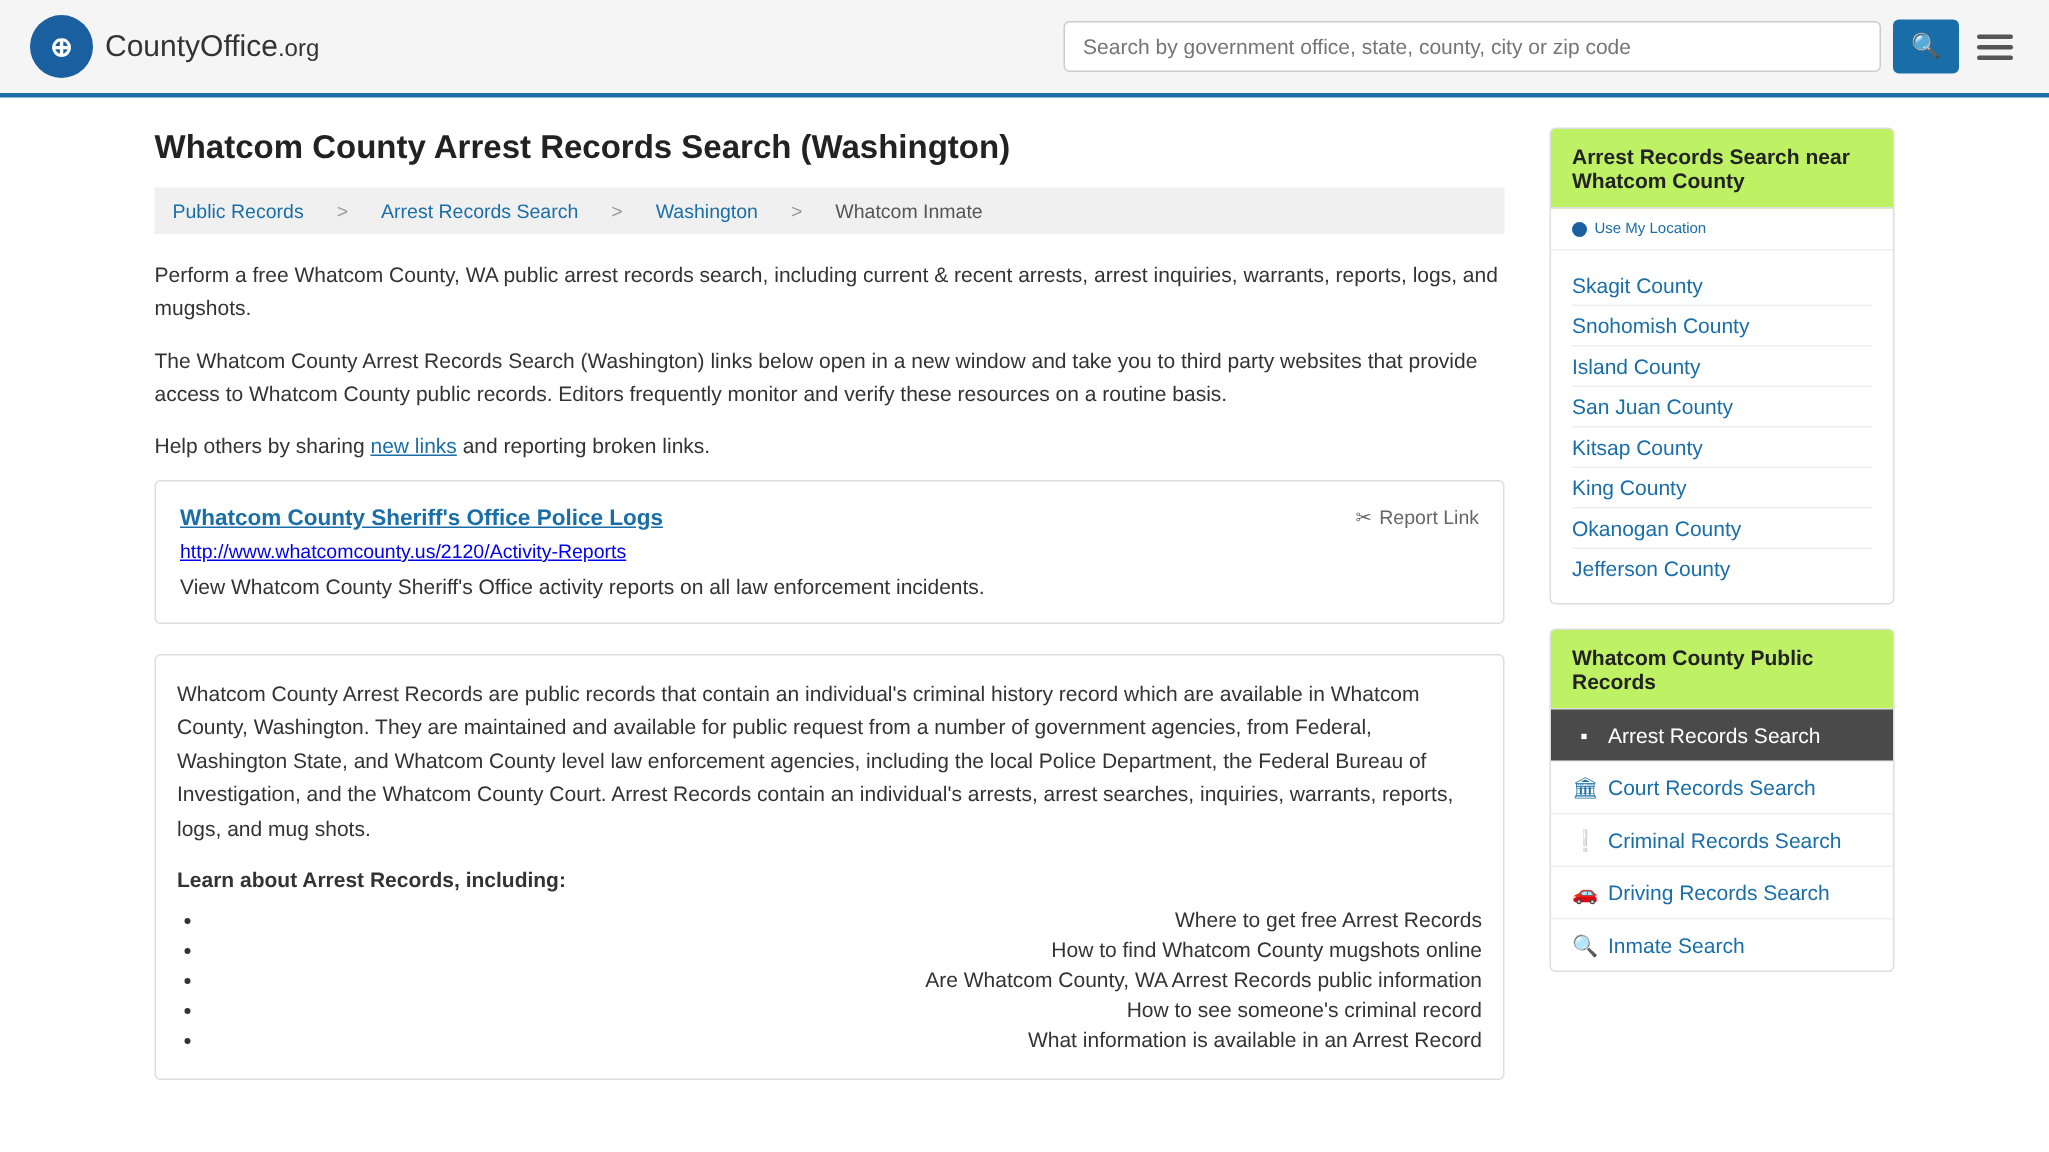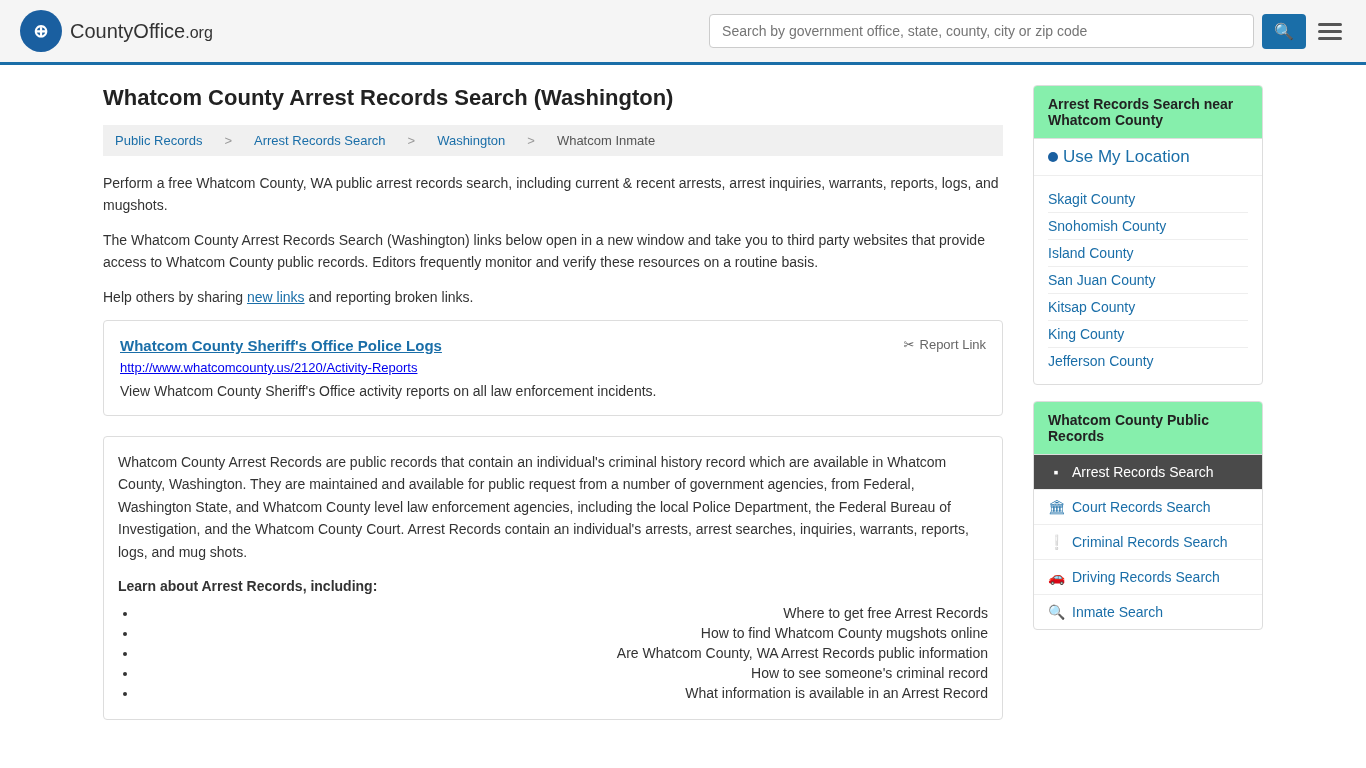--- a/index.html
+++ b/index.html
@@ -209,21 +209,21 @@
     .section-body ul li {
       font-size: 14px;
       color: #333;
       margin-bottom: 4px;
       list-style-type: disc;
       text-align: right;
     }
 
     
     .sidebar-section {
-      background: #86efac;
+      background: #bef264;
       padding: 10px 14px;
       font-size: 14px;
       font-weight: bold;
       color: #222;
       margin-bottom: 0;
     }
     .sidebar-nearby {
       border: 1px solid #ddd;
       border-radius: 4px;
       margin-bottom: 16px;
@@ -245,21 +245,21 @@
     .sidebar-nearby ul li a {
       color: #1a6ea8;
       text-decoration: none;
     }
     .use-my-location {
       display: flex;
       align-items: center;
       gap: 5px;
       padding: 8px 14px;
       color: #1a6ea8;
-      font-size: 17px;
+      font-size: 10px;
       cursor: pointer;
       border-bottom: 1px solid #eee;
     }
     .location-dot {
       width: 10px;
       height: 10px;
       background: #1a5fa0;
       border-radius: 50%;
       display: inline-block;
     }
@@ -379,20 +379,21 @@
         <span class="location-dot"></span>
         <span>Use My Location</span>
       </div>
       <ul>
         <li><a href="#">Skagit County</a></li>
         <li><a href="#">Snohomish County</a></li>
         <li><a href="#">Island County</a></li>
         <li><a href="#">San Juan County</a></li>
         <li><a href="#">Kitsap County</a></li>
         <li><a href="#">King County</a></li>
+        <li><a href="#">Okanogan County</a></li>
         <li><a href="#">Jefferson County</a></li>
       </ul>
     </div>
 
     <div class="sidebar-records">
       <div class="sidebar-section">Whatcom County Public Records</div>
       <ul>
         <li class="active">
           <a href="#">
             <span class="rec-icon">▪</span>

